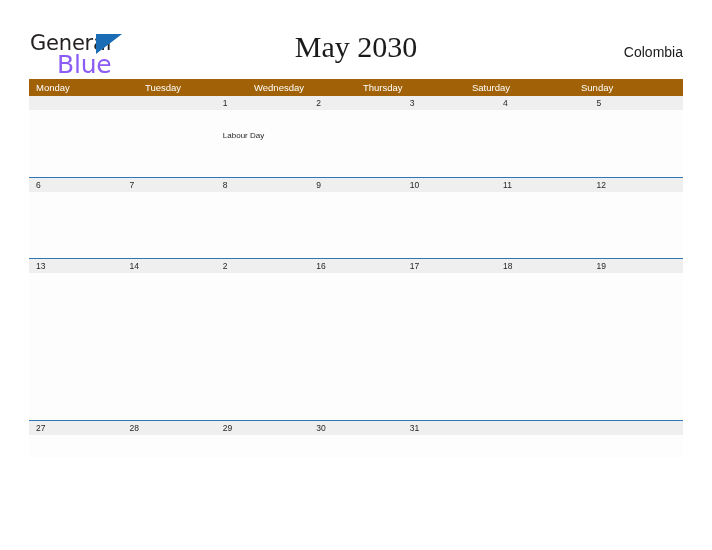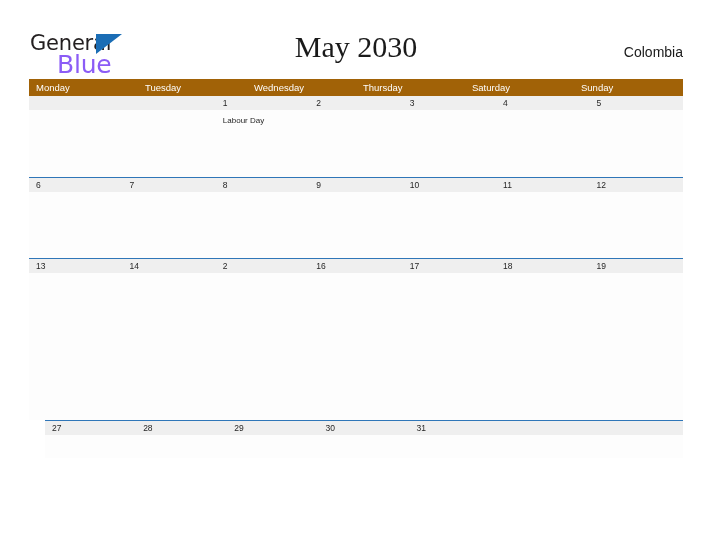--- a/index.html
+++ b/index.html
@@ -102,21 +102,20 @@
     white-space: nowrap;
   }
 
   .week-row {
     position: relative;
     height: 81px;
     background: #fdfdfd;
   }
   .week-row.last {
     height: 38px;
-    margin-left: 16px;
   }
 
   .date-strip {
     display: flex;
     height: 14px;
     background: #efefef;
     border-top: 1.5px solid #2f76b8;
   }
   .week-row.first .date-strip {
     border-top: none;
@@ -129,21 +128,21 @@
     padding-left: 7px;
     box-sizing: border-box;
   }
 
   .event-strip {
     display: flex;
   }
   .event-cell {
     flex: 1 1 0;
     padding-left: 7px;
-    padding-top: 5px;
+    padding-top: 20px;
     box-sizing: border-box;
   }
   .event-label {
     font-size: 8px;
     color: #262626;
     line-height: 11px;
     display: block;
     white-space: nowrap;
   }
 </style>

